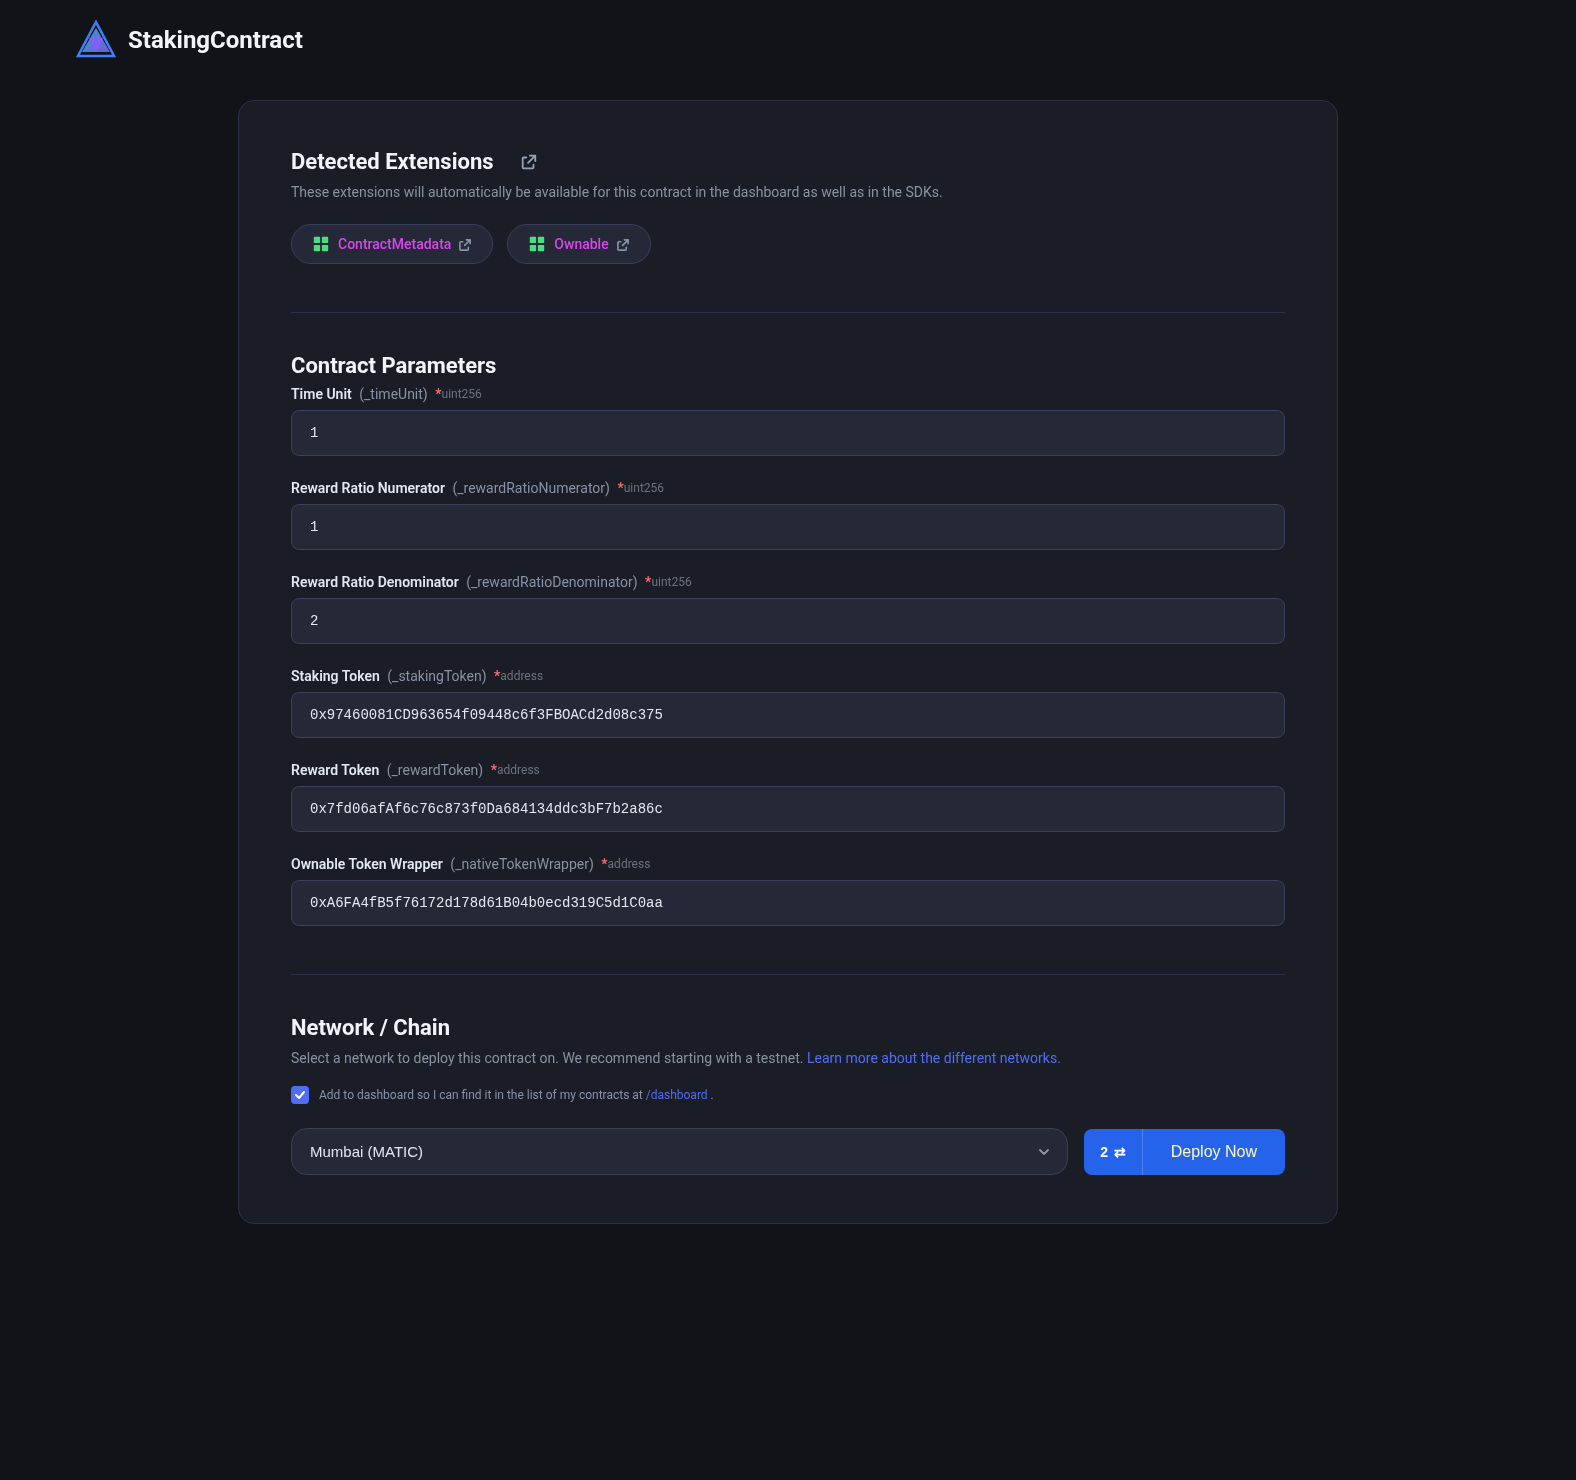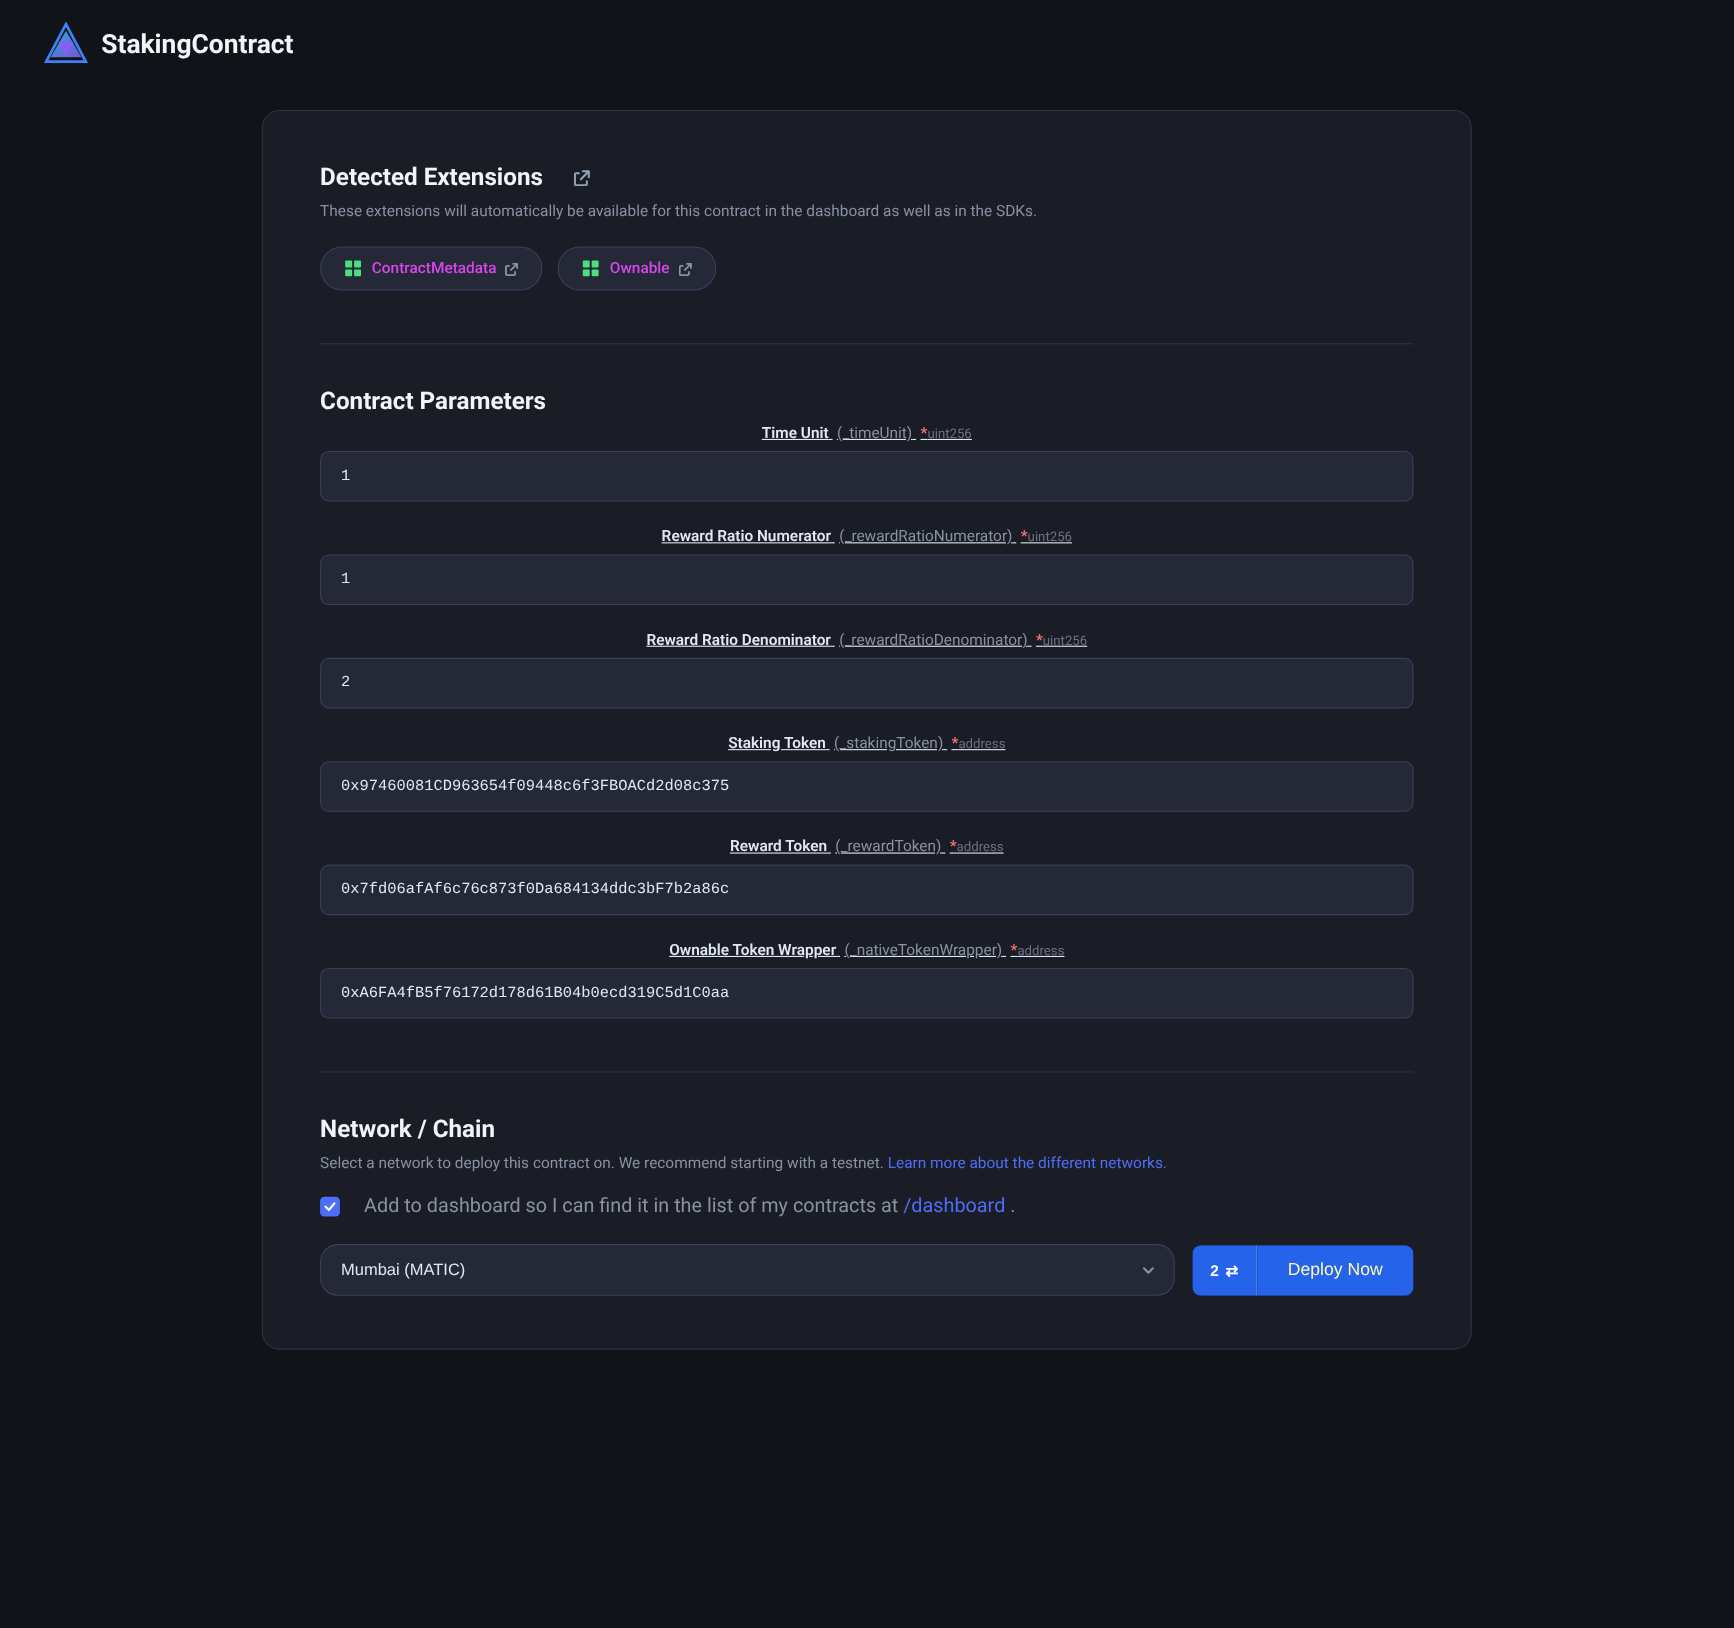--- a/index.html
+++ b/index.html
@@ -17,20 +17,21 @@
       display: flex;
       flex-direction: column;
     }
 
     
     .header {
       display: flex;
       align-items: center;
       padding: 20px 40px;
       gap: 12px;
+      margin-left: 36px;
     }
 
     .logo-icon {
       width: 40px;
       height: 40px;
     }
 
     .header-title {
       font-size: 24px;
       font-weight: 700;
@@ -115,24 +116,23 @@
     .params-section .section-title {
       margin-bottom: 8px;
     }
 
     .field-group {
       margin-bottom: 24px;
     }
 
     .field-label-row {
       display: flex;
-      justify-content: center;
+      justify-content: flex-start;
       align-items: center;
       margin-bottom: 8px;
-      text-decoration: underline;
     }
 
     .field-label {
       font-size: 14px;
       font-weight: 600;
       color: #e2e8f0;
     }
 
     .field-label .param-name {
       font-weight: 400;
@@ -174,23 +174,23 @@
     }
 
     .network-link {
       color: #4f6ef7;
       text-decoration: none;
     }
 
     .checkbox-row {
       display: flex;
       align-items: center;
-      gap: 22px;
+      gap: 10px;
       margin-bottom: 24px;
-      font-size: 18px;
+      font-size: 12px;
       color: #8892a4;
     }
 
     .checkbox-row a {
       color: #4f6ef7;
       text-decoration: none;
     }
 
     .checkbox-styled {
       width: 18px;

